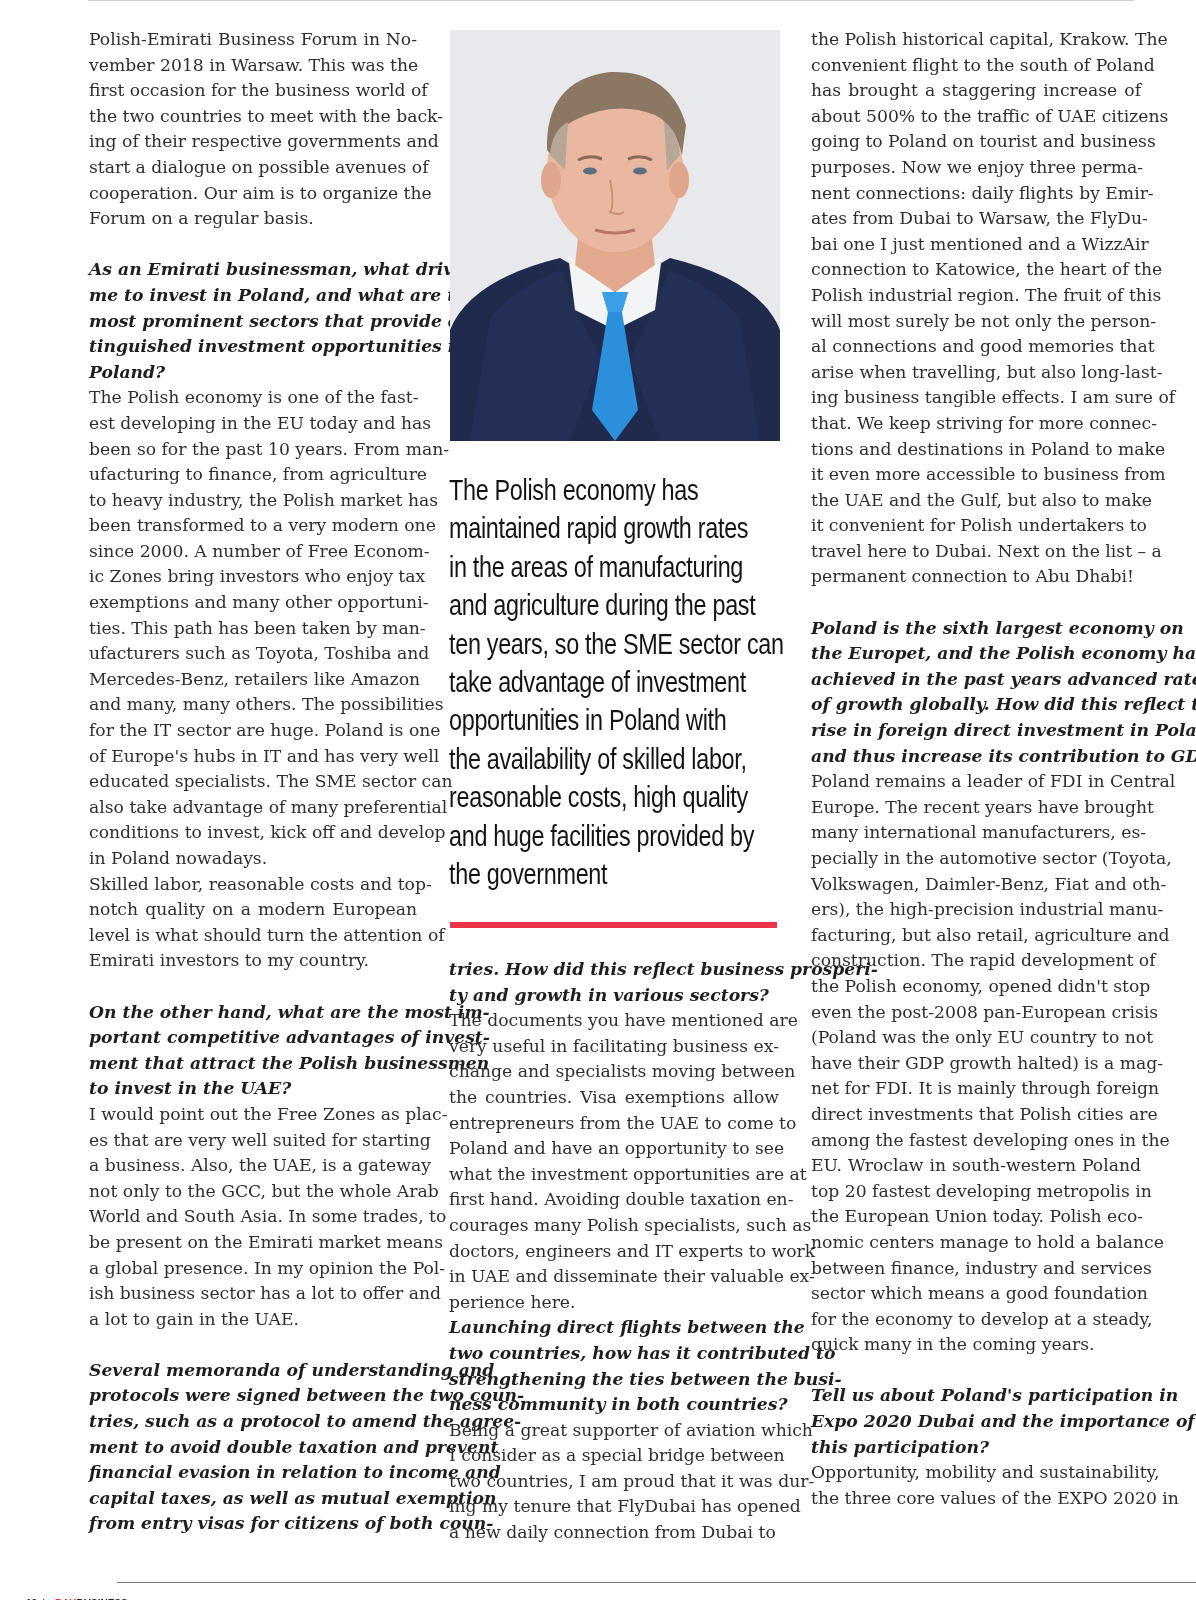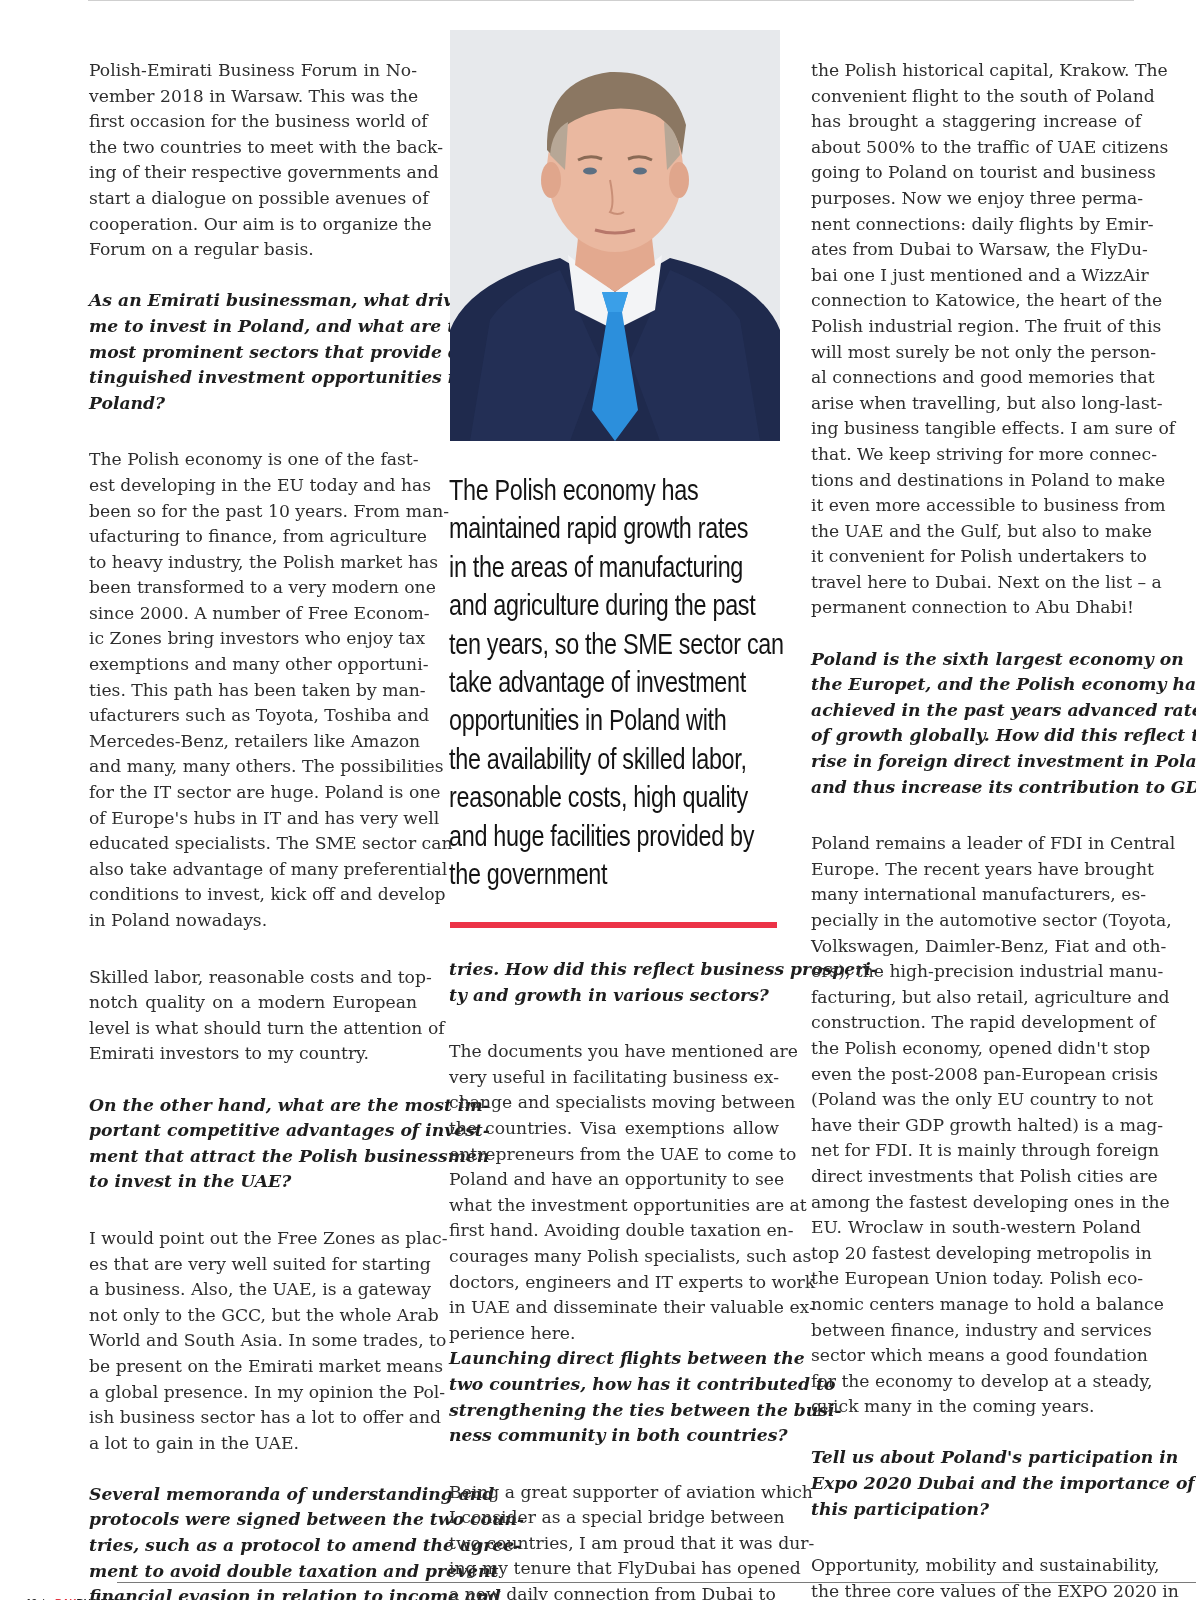--- a/index.html
+++ b/index.html
@@ -7,21 +7,21 @@
          font-family: "DejaVu Serif", "Liberation Serif", serif; color: #2a2a2a; }
   .top-rule { position: absolute; left: 88px; top: 0; width: 1046px; height: 1px; background: #cfcfcf; }
   .col { position: absolute; top: 27px; width: 328px; font-size: 17.2px; line-height: 25.6px; }
   .col-left { left: 89px; }
   .col-mid { left: 449px; top: 957px; width: 330px; }
   .col-right { left: 811px; width: 330px; }
   .block { margin: 0; }
   .block .ln { display: block; text-align: justify; text-align-last: justify; white-space: nowrap; }
   .block .ln.last { text-align-last: left; }
   .q { font-style: italic; font-weight: bold; color: #1e1e1e; }
-  .a { font-style: normal; color: #2e2e2e; margin-top: 31px; }
+  .a { font-style: normal; color: #2e2e2e; }
   .gap { height: 25.6px; }
   .photo { position: absolute; left: 450px; top: 30px; width: 330px; height: 411px; overflow: hidden;
            background: linear-gradient(180deg, #e9ebee 0%, #e5e7ea 100%); }
   .pullquote { position: absolute; left: 449px; top: 471px; width: 335px;
                font-family: "Liberation Sans", sans-serif; font-size: 30px; line-height: 38.4px;
                color: #141414; transform: scaleX(0.78); transform-origin: left top; white-space: nowrap;
                letter-spacing: -0.4px; }
   .pullquote .ln { display: block; width: 430px; }
   .red-rule { position: absolute; left: 450px; top: 922px; width: 327px; height: 6px; background: #ec3347; }
   .footer { position: absolute; left: 26px; top: 1598px; display: flex; align-items: center;

